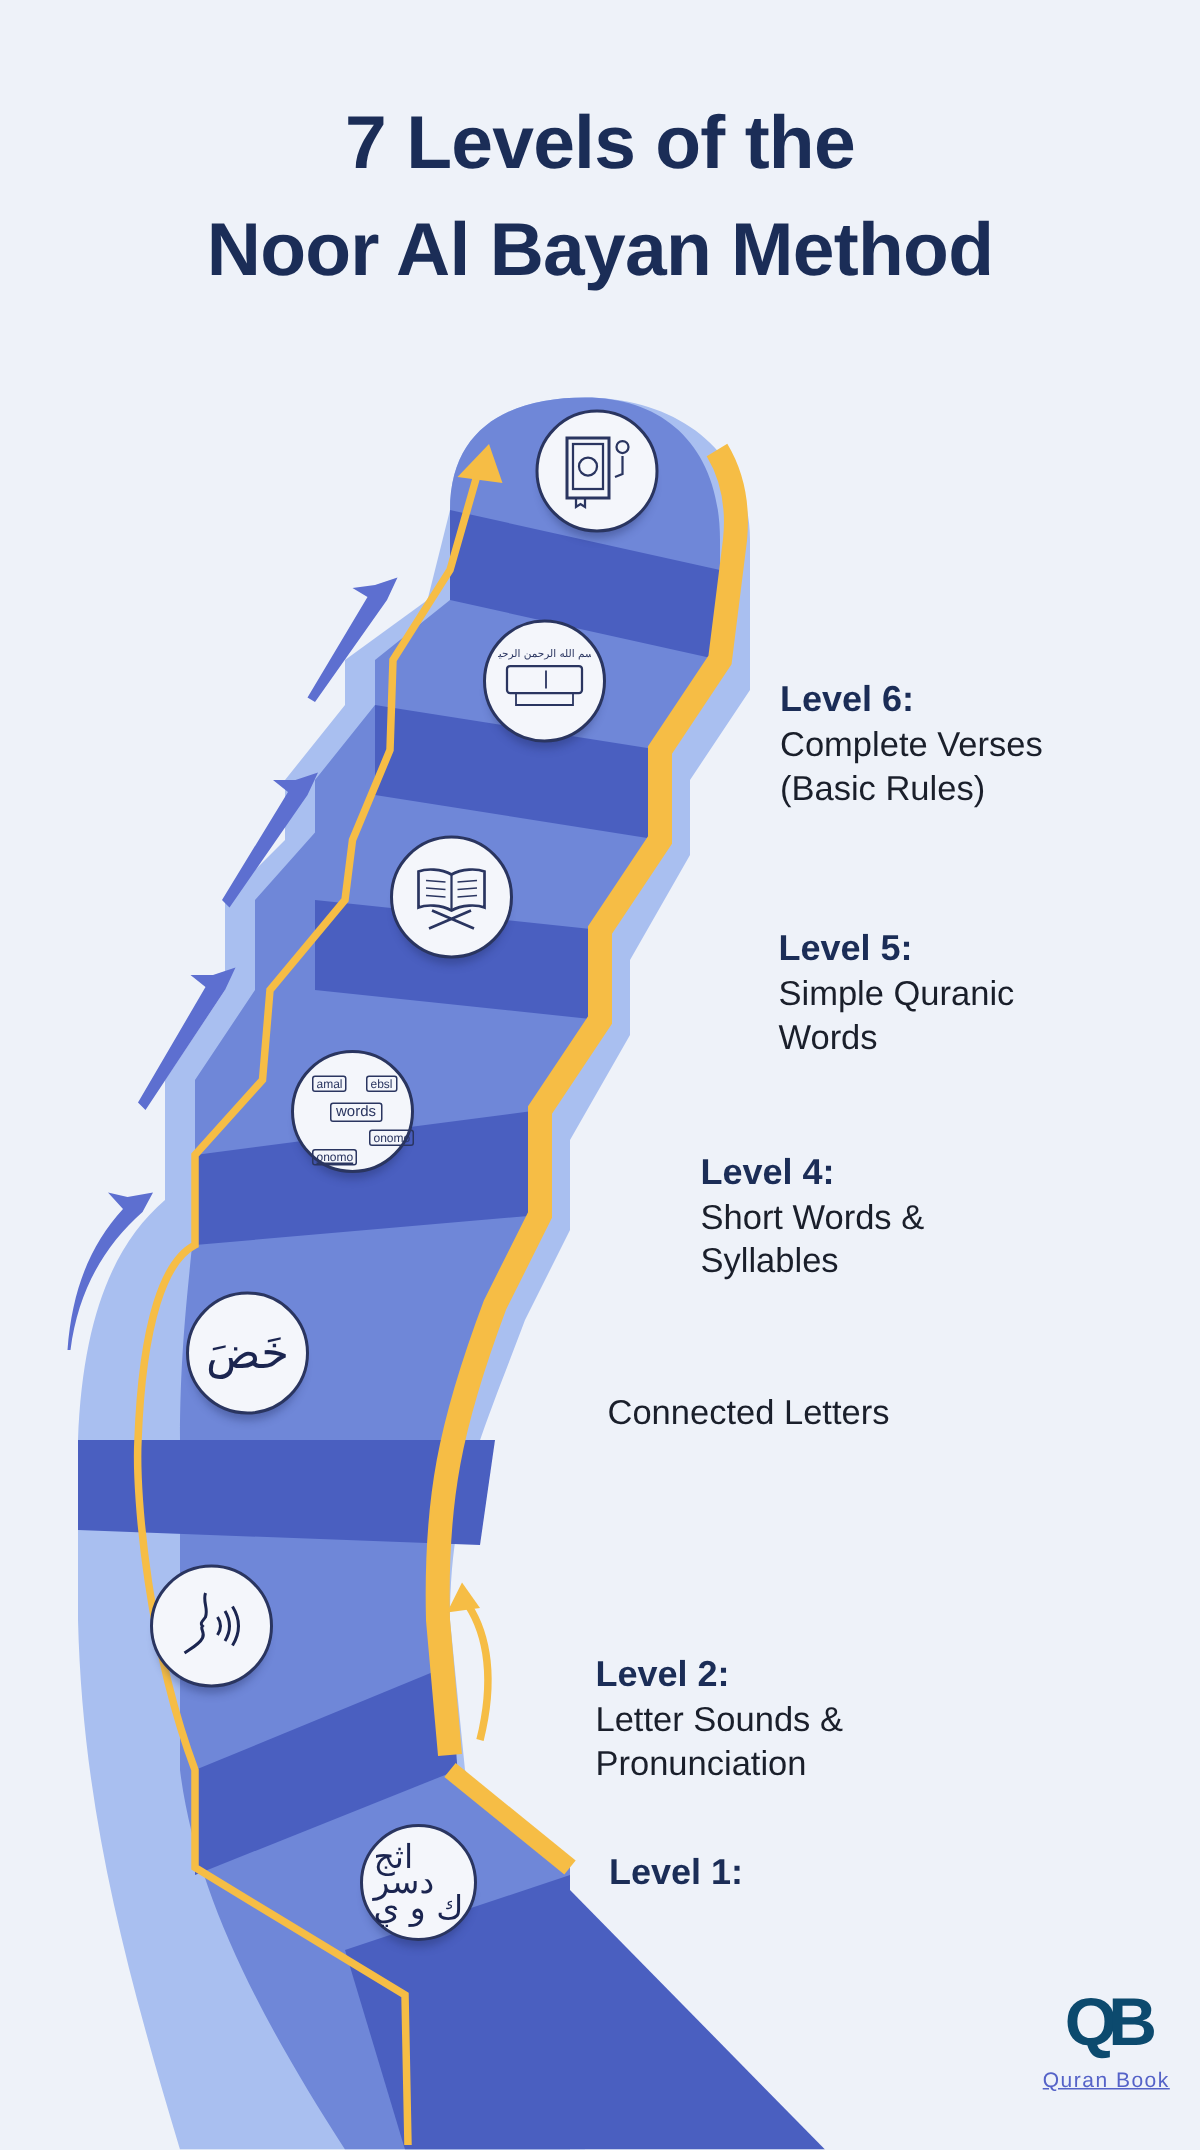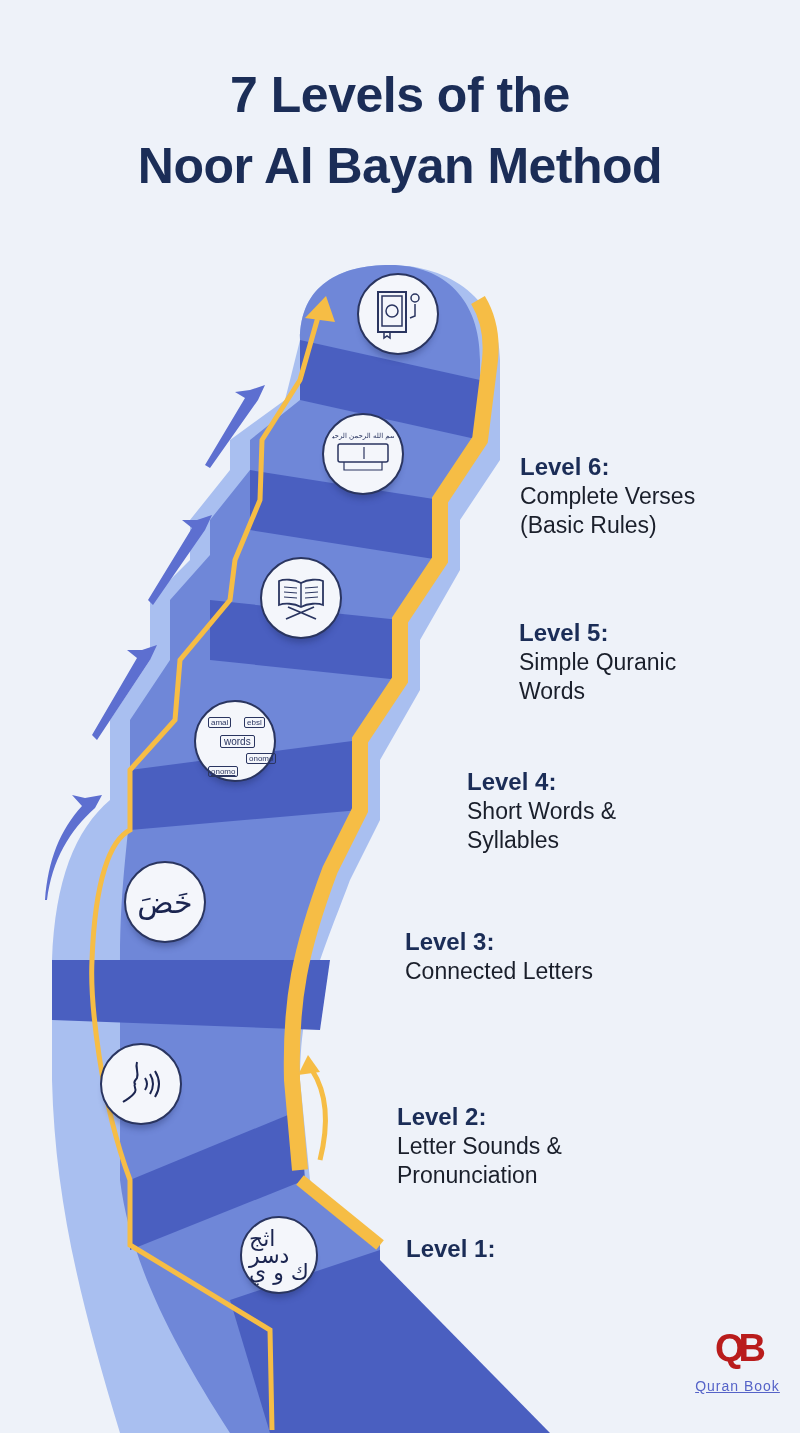--- a/index.html
+++ b/index.html
@@ -9,21 +9,21 @@
            color:#1b2d57; font-weight:700; font-size:50px; line-height:71px; letter-spacing:-0.5px; }
   svg.stairs { position:absolute; left:0; top:0; }
   .label { position:absolute; }
   .label .lv { color:#1b2d57; font-weight:700; font-size:24px; line-height:30px; display:block; }
   .label .desc { color:#1a1f2b; font-size:23px; line-height:29px; display:block; white-space:pre-line; }
   .icon { position:absolute; width:82px; height:82px; border-radius:50%; background:#f4f6fb;
           border:2px solid #2a3560; box-sizing:border-box; display:flex; align-items:center; justify-content:center;
           box-shadow:0 8px 6px -4px rgba(30,40,90,0.35); }
   .arabic { font-family:"DejaVu Sans", sans-serif; color:#1b2550; }
   .logo { position:absolute; left:685px; top:1318px; width:105px; text-align:center; }
-  .logo .qb { color:#b91c1c; font-weight:700; font-size:38px; line-height:60px; letter-spacing:-6px; }
+  .logo .qb { color:#0c4a6e; font-weight:700; font-size:45px; line-height:60px; letter-spacing:-6px; }
   .logo .brand { color:#5563c8; font-size:14px; letter-spacing:1px;text-decoration:underline; }
 </style>
 </head>
 <body>
 
 <div class="title">
   <div>7 Levels of the</div>
   <div>Noor Al Bayan Method</div>
 </div>
 
@@ -140,21 +140,20 @@
   <span class="lv">Level 5:</span>
   <span class="desc">Simple Quranic
 Words</span>
 </div>
 <div class="label" style="left:467px; top:767px;">
   <span class="lv">Level 4:</span>
   <span class="desc">Short Words &amp;
 Syllables</span>
 </div>
 <div class="label" style="left:405px; top:927px;">
-  <span class="lv">Level 3:</span>
   <span class="desc">Connected Letters</span>
 </div>
 <div class="label" style="left:397px; top:1064px;margin-top:38px;">
   <span class="lv">Level 2:</span>
   <span class="desc">Letter Sounds &amp;
 Pronunciation</span>
 </div>
 <div class="label" style="left:406px; top:1234px;">
   <span class="lv">Level 1:</span>
 </div>

